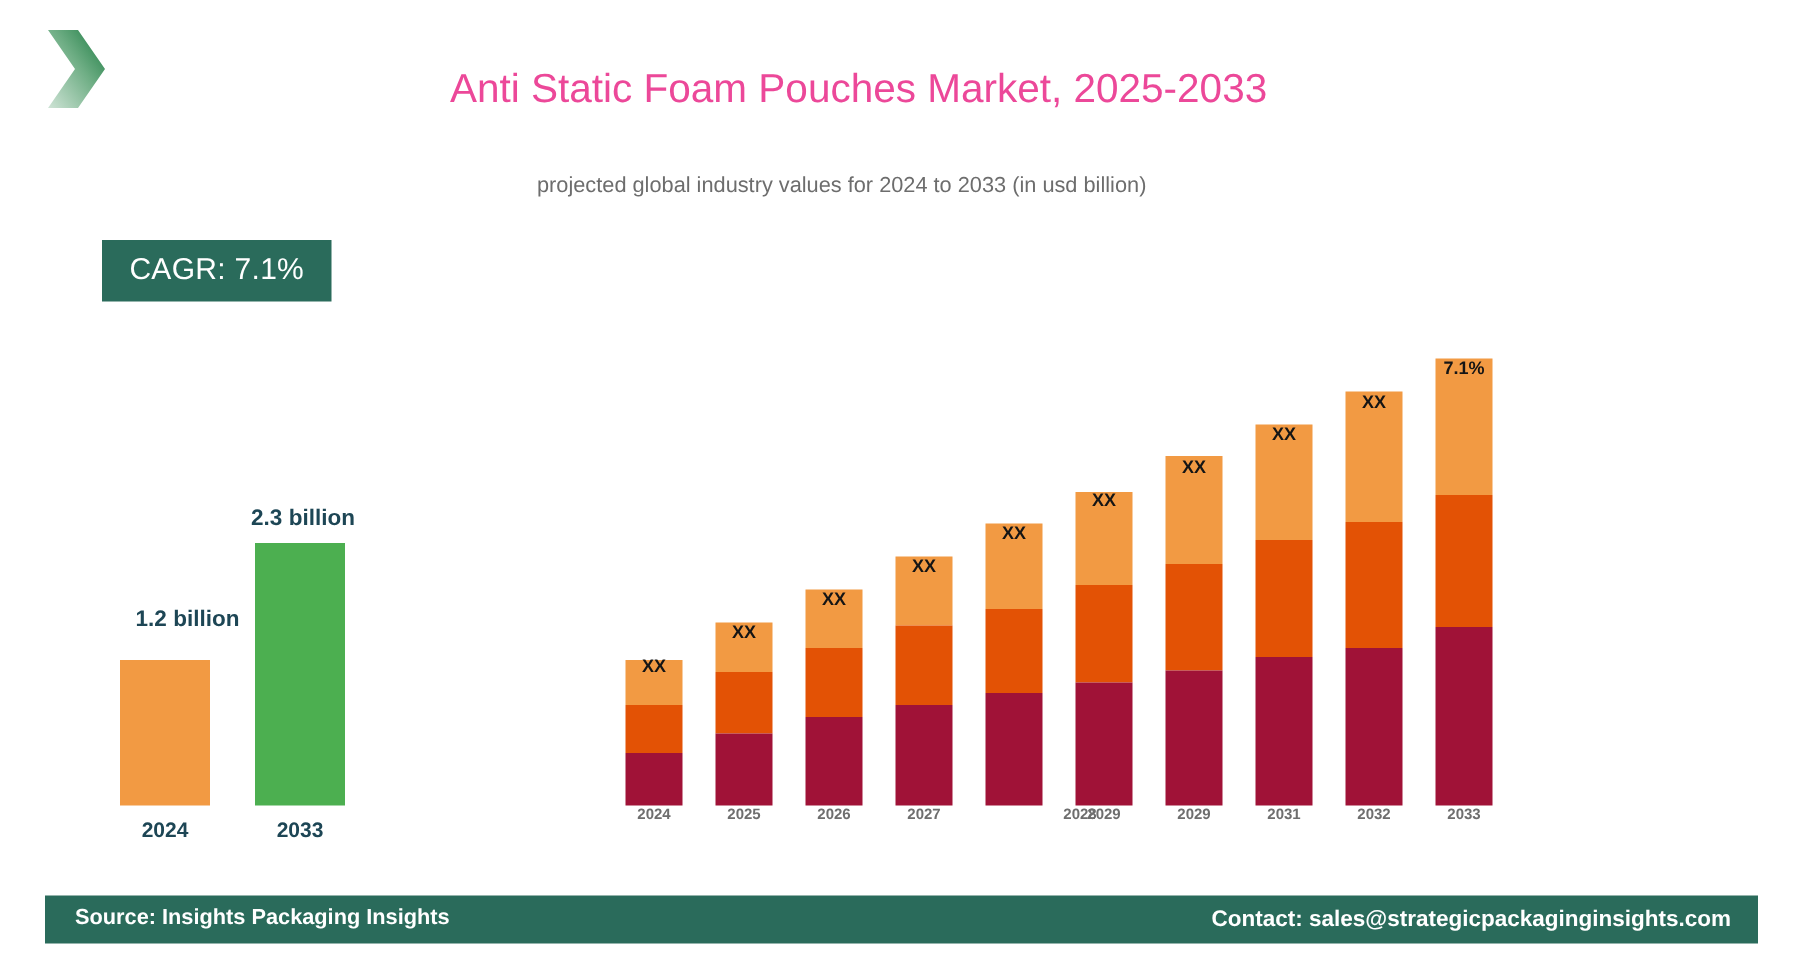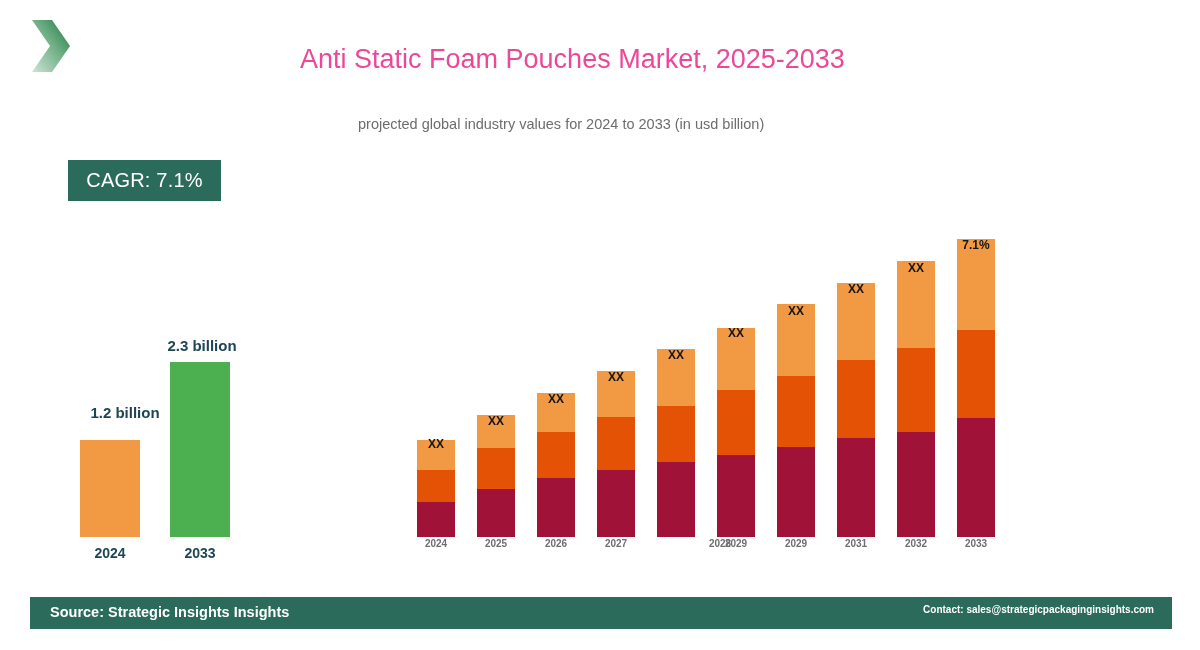--- a/index.html
+++ b/index.html
@@ -175,21 +175,21 @@
     color: #ffffff;
     font-size: 14.5px;
     font-weight: bold;
     white-space: nowrap;
   }
   #footer-contact {
     position: absolute;
     right: 18px;
     top: 7px;
     color: #ffffff;
-    font-size: 10px;
+    font-size: 15px;
     font-weight: bold;
     white-space: nowrap;
   }
 </style>
 </head>
 <body>
 
 <div id="logo">
   <svg id="logo-mark" viewBox="0 0 42 52">
     <defs>
@@ -286,15 +286,15 @@
     <div class="stack-group" style="left: 957px; top: 0px; height: 580px;">
       <div class="seg" style="top: 239px; height: 91px; background: rgb(242, 154, 67);"></div>
       <div class="seg" style="top: 330px; height: 88px; background: rgb(227, 82, 5);"></div>
       <div class="seg" style="top: 418px; height: 119px; background: rgb(160, 18, 55);"></div>
     </div>
     <div class="stack-top-label" style="left: 957px; top: 206px;">7.1%</div>
     <div class="stack-year" style="left: 957px;">2033</div>
   </div>
 
 <div id="footer-bar">
-  <div id="footer-source">Source: Strategic Insights Insights</div>
+  <div id="footer-source">Source: Insights Packaging Insights</div>
   <div id="footer-contact">Contact: sales@strategicpackaginginsights.com</div>
 </div>
 
 </body></html>

